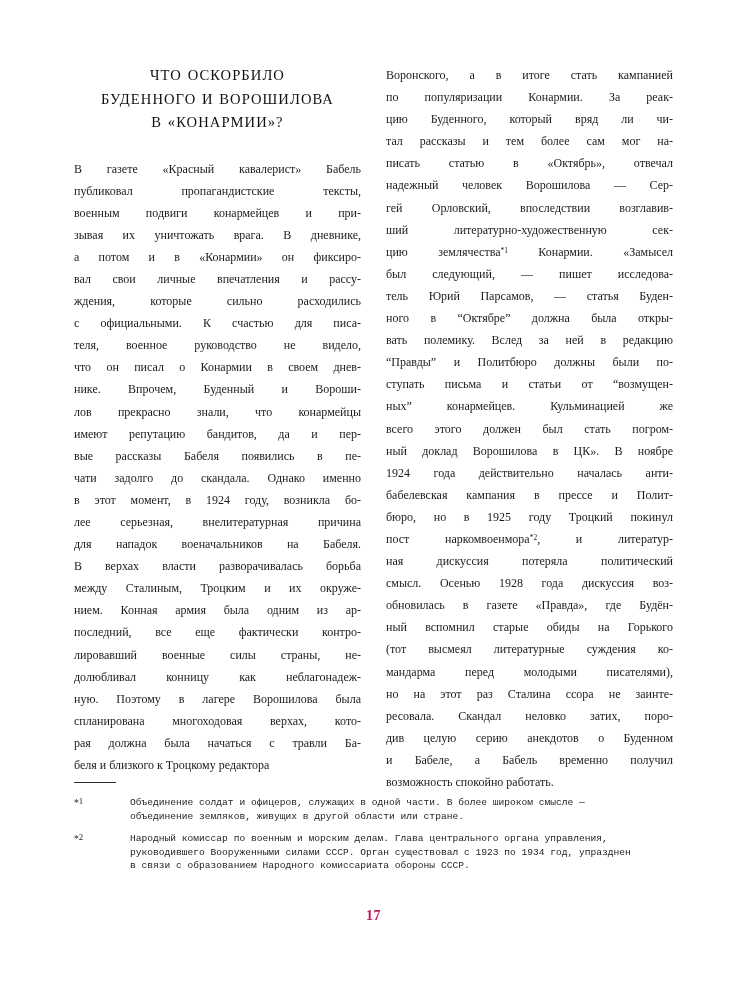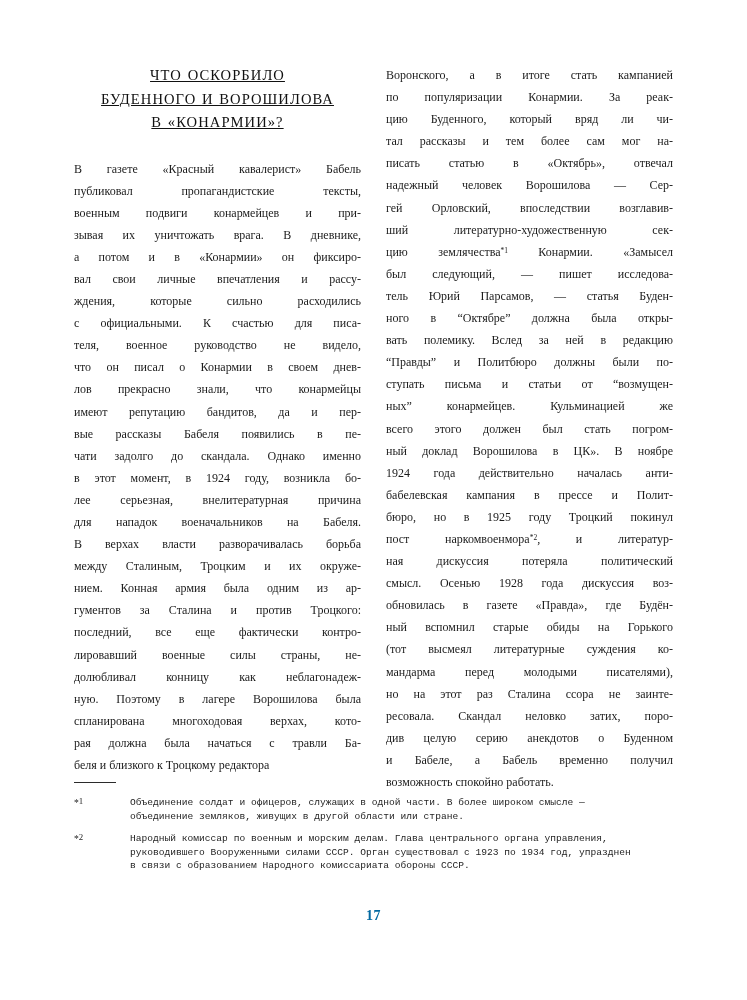--- a/index.html
+++ b/index.html
@@ -44,21 +44,20 @@
   .chapter-title {
     text-align: center;
     font-size: 14.6px;
     line-height: 23.5px;
     letter-spacing: 1.05px;
     text-transform: uppercase;
     font-weight: 400;
     margin: 0 0 23px 0;
     color: #111111;
     word-spacing: 1px;
-    text-decoration: underline;
   }
   .chapter-title .tline { display: block; white-space: nowrap; }
 
   .body-text {
     font-size: 12px;
     line-height: 22.1px;
     text-align: justify;
     text-align-last: left;
     margin: 0;
     color: #1b1b1b;
@@ -121,21 +120,21 @@
   
   .folio {
     position: absolute;
     left: 0;
     right: 0;
     top: 908px;
     text-align: center;
     font-size: 14px;
     font-weight: 700;
     letter-spacing: 0.4px;
-    color: #0369a1;
+    color: #be185d;
   }
 </style>
 </head>
 <body>
 
 <div class="page">
 
   <div class="columns">
 
     <div class="col">
@@ -148,31 +147,31 @@
           <span class="ln">В газете «Красный кавалерист» Бабель</span>
           <span class="ln">публиковал пропагандистские тексты,</span>
           <span class="ln">военным подвиги конармейцев и при-</span>
           <span class="ln">зывая их уничтожать врага. В дневнике,</span>
           <span class="ln">а потом и в «Конармии» он фиксиро-</span>
           <span class="ln">вал свои личные впечатления и рассу-</span>
           <span class="ln">ждения, которые сильно расходились</span>
           <span class="ln">с официальными. К счастью для писа-</span>
           <span class="ln">теля, военное руководство не видело,</span>
           <span class="ln">что он писал о Конармии в своем днев-</span>
+          <span class="ln">нике. Впрочем, Буденный и Вороши-</span>
           <span class="ln">лов прекрасно знали, что конармейцы</span>
           <span class="ln">имеют репутацию бандитов, да и пер-</span>
           <span class="ln">вые рассказы Бабеля появились в пе-</span>
           <span class="ln">чати задолго до скандала. Однако именно</span>
           <span class="ln">в этот момент, в 1924 году, возникла бо-</span>
           <span class="ln">лее серьезная, внелитературная причина</span>
           <span class="ln">для нападок военачальников на Бабеля.</span>
           <span class="ln">В верхах власти разворачивалась борьба</span>
           <span class="ln">между Сталиным, Троцким и их окруже-</span>
           <span class="ln">нием. Конная армия была одним из ар-</span>
-          <span class="ln">гументов за Сталина и против Троцкого:</span>
           <span class="ln">последний, все еще фактически контро-</span>
           <span class="ln">лировавший военные силы страны, не-</span>
           <span class="ln">долюбливал конницу как неблагонадеж-</span>
           <span class="ln">ную. Поэтому в лагере Ворошилова была</span>
           <span class="ln">спланирована многоходовая верхах, кото-</span>
           <span class="ln">рая должна была начаться с травли Ба-</span>
           <span class="ln last">беля и близкого к Троцкому редактора</span>
         </p>
     </div>
 

